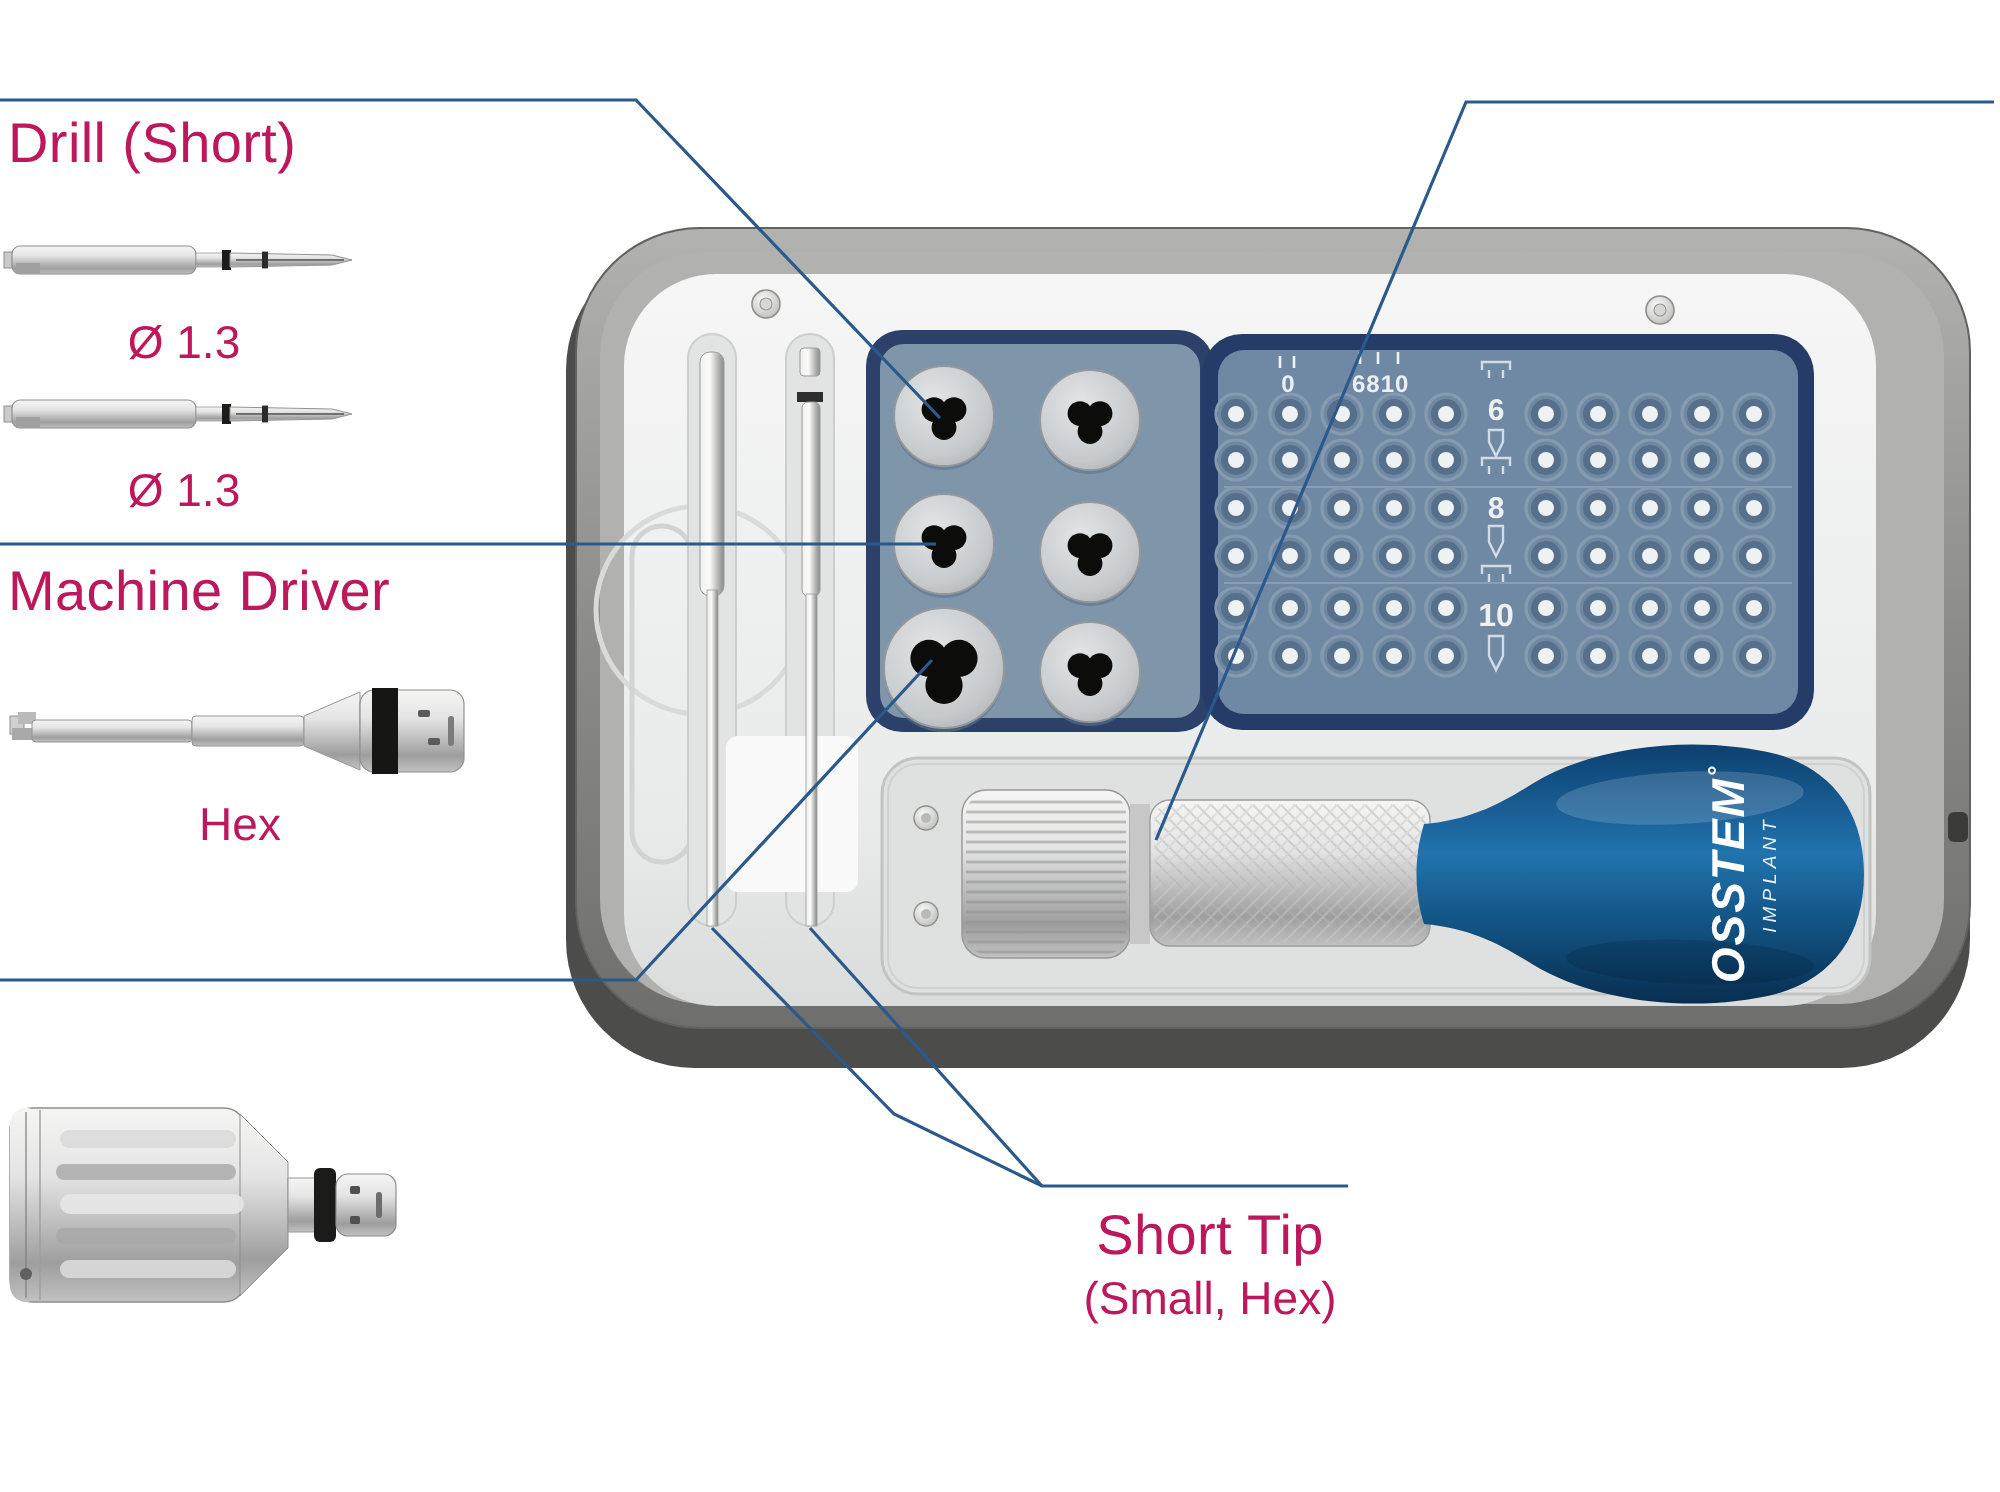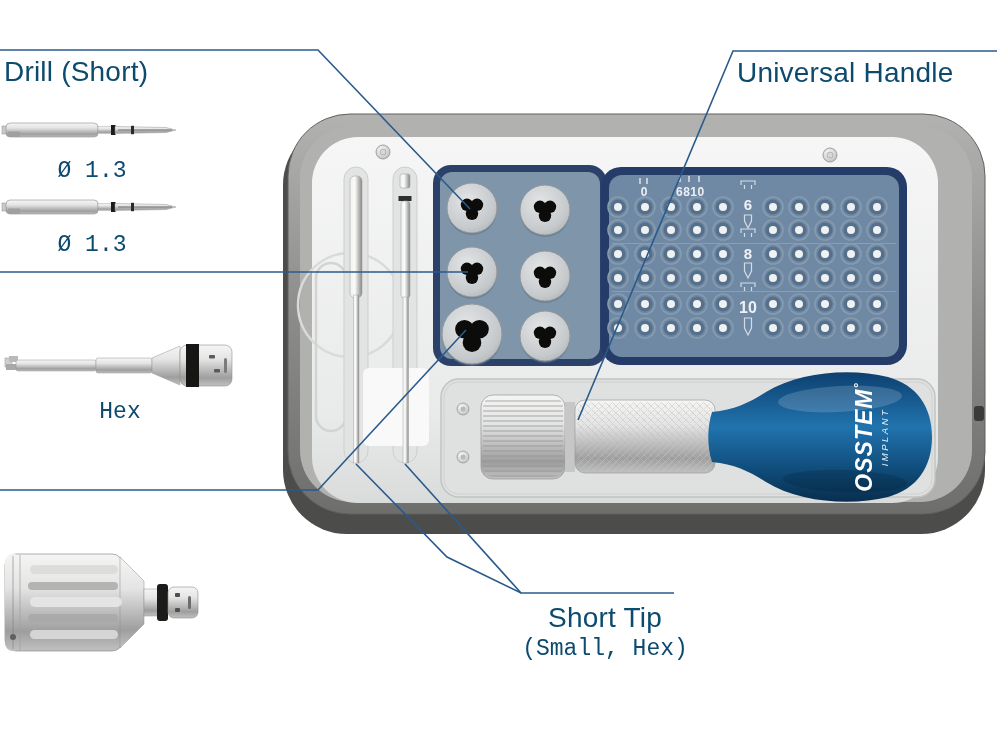--- a/index.html
+++ b/index.html
@@ -1,21 +1,21 @@
 <!DOCTYPE html>
 <html><head>
 <meta charset="utf-8">
 <style>
   html,body{margin:0;padding:0;background:#fff;}
   #stage{position:relative;width:1000px;height:746px;background:#ffffff;overflow:hidden;
          font-family:"Liberation Sans", sans-serif;}
   #stage svg{position:absolute;left:0;top:0;}
-  .lbl{position:absolute;color:#0c4a6e;white-space:nowrap;z-index:5;}
+  .lbl{position:absolute;color:#be185d;white-space:nowrap;z-index:5;}
   .big{font-size:28px;letter-spacing:.2px;}
-  .sub{font-size:23px;font-family:Liberation Mono, monospace;}
+  .sub{font-size:23px;}
   .ctr{text-align:center;}
 </style>
 </head>
 <body>
 
 <div id="stage">
 
 <svg width="1000" height="746" viewBox="0 0 1000 746">
   <defs>
     <linearGradient id="gFrame" x1="0" y1="0" x2="0" y2="1">
@@ -562,21 +562,21 @@
     <path d="M0,490 H318 L466,330"></path>
     <path d="M356,464 L447,557 L521,593 H674"></path>
     <path d="M405,464 L521,593"></path>
   </g>
 </svg>
 
 <div class="lbl big" style="left:4px;top:56px">Drill (Short)</div>
 <div class="lbl sub ctr" style="left:0;top:158px;width:184px">Ø 1.3</div>
 <div class="lbl sub ctr" style="left:0;top:232px;width:184px">Ø 1.3</div>
 
+<div class="lbl big" style="left:4px;top:280px">Machine Driver</div>
 <div class="lbl sub ctr" style="left:20px;top:399px;width:200px">Hex</div>
 
 
-<div class="lbl big" style="left:737px;top:57px">Universal Handle</div>
 
 <div class="lbl big ctr" style="left:505px;top:602px;width:200px">Short Tip</div>
 <div class="lbl sub ctr" style="left:505px;top:636px;width:200px">(Small, Hex)</div>
 
 </div>
 
 </body></html>

